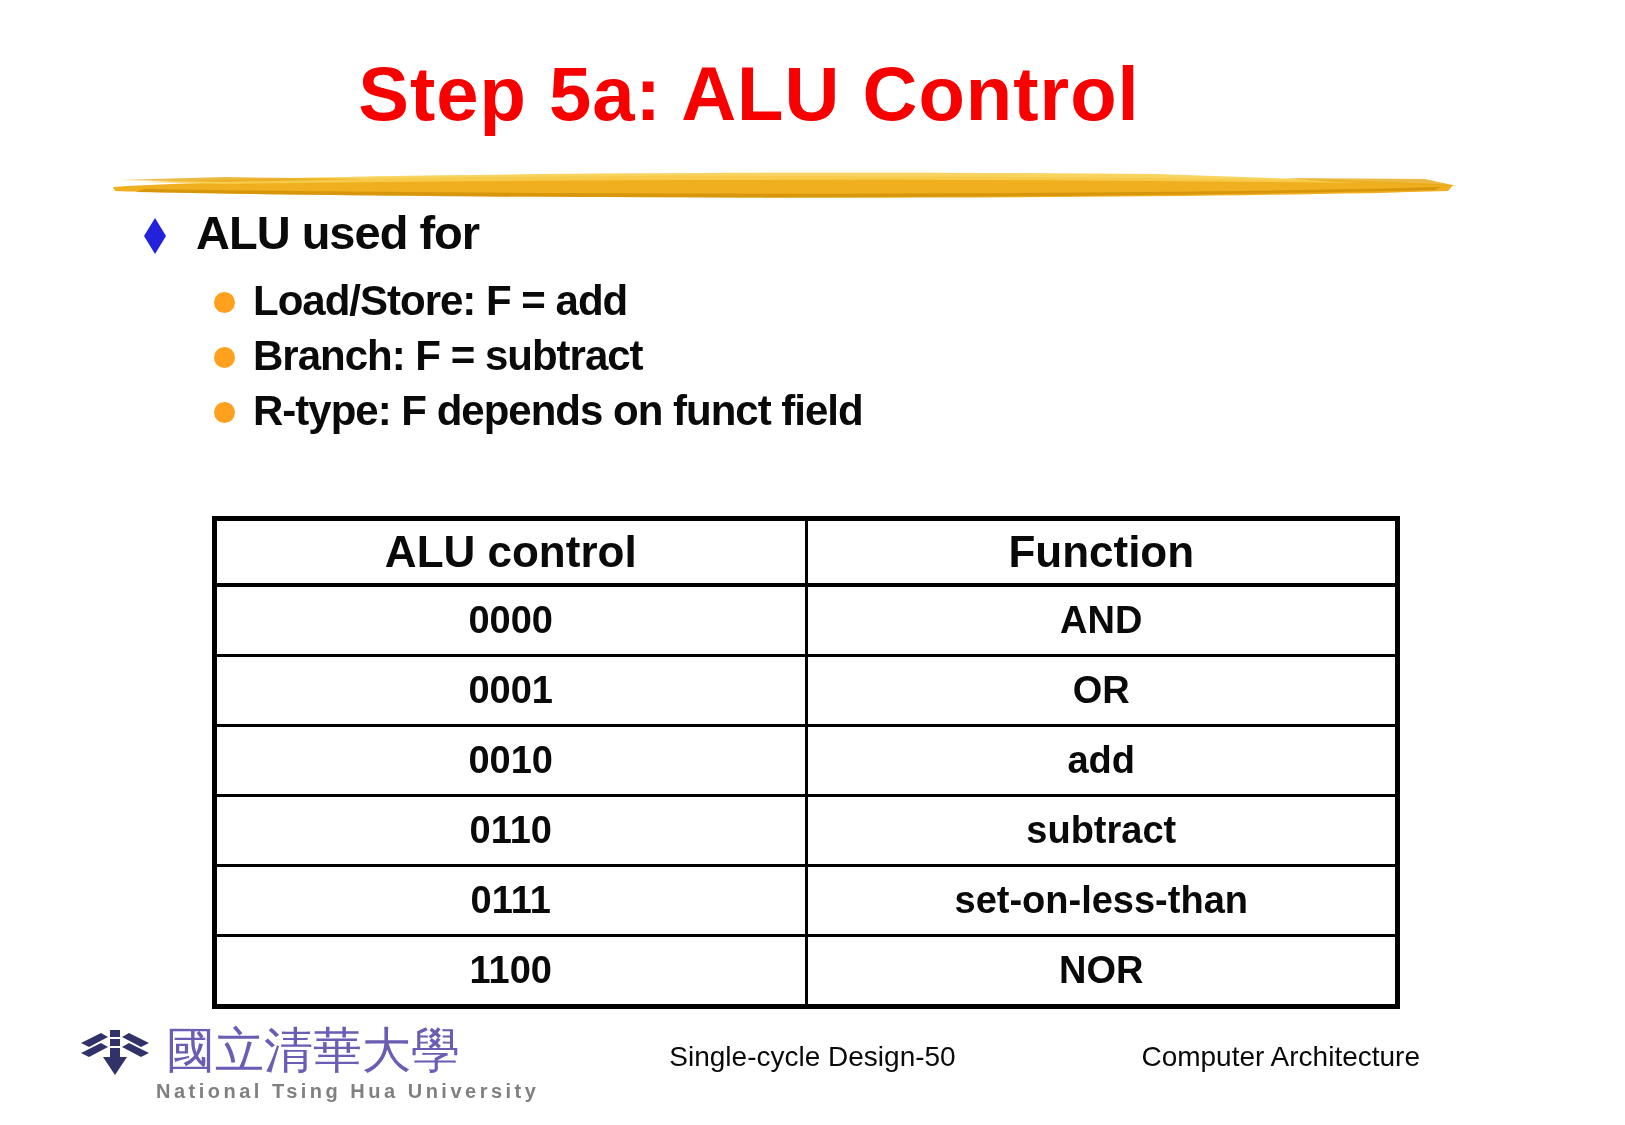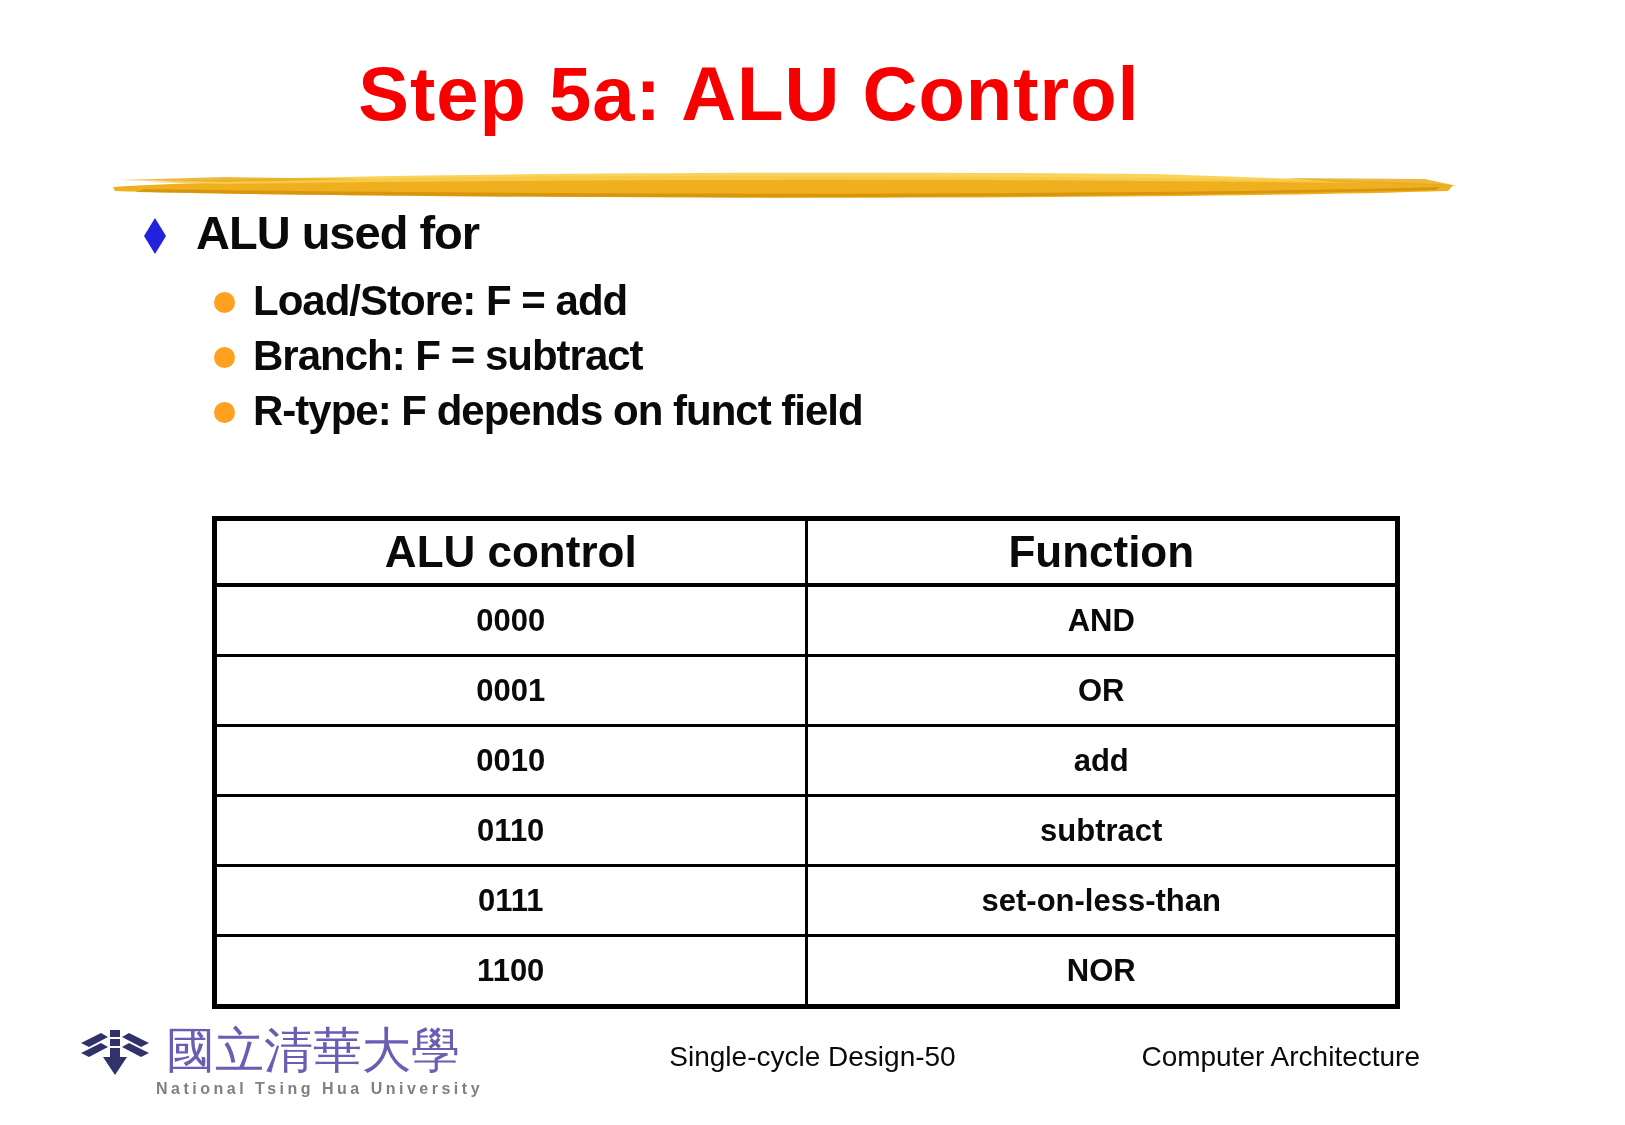--- a/index.html
+++ b/index.html
@@ -18,31 +18,31 @@
   .sub-text{position:absolute;left:253px;font-size:42px;font-weight:bold;letter-spacing:-1px;}
   .alu-table{
     position:absolute;left:212px;top:516px;width:1188px;height:476px;
     border-collapse:collapse;table-layout:fixed;
   }
   .alu-table th,.alu-table td{
     text-align:center;vertical-align:middle;font-weight:bold;
     padding:0;border:0 solid #000;
   }
   .alu-table th{font-size:44px;height:62px;border-bottom:4px solid #000;}
-  .alu-table td{font-size:31px;height:67px;border-bottom:3px solid #000;}
+  .alu-table td{font-size:38px;height:67px;border-bottom:3px solid #000;}
   .alu-table tr:last-child td{border-bottom:0;}
   .alu-table th+th,.alu-table td+td{border-left:3px solid #000;}
   .alu-table{border:5px solid #000;outline:0;}
   .emblem{position:absolute;left:80px;top:1028px;width:70px;height:48px;}
   .logo-cjk{
     position:absolute;left:166px;top:1024px;width:300px;font-size:49px;line-height:1.1;
     color:#6a5db4;font-family:"DejaVu Sans", sans-serif;white-space:nowrap;
   }
   .logo-en{
-    position:absolute;left:156px;top:1080px;font-size:16px;color:#808080;
+    position:absolute;left:156px;top:1080px;font-size:20px;color:#808080;
     letter-spacing:3.5px;font-weight:bold;white-space:nowrap;
   }
   .footer-center{
     position:absolute;left:0;top:1041px;width:1625px;text-align:center;font-size:28px;color:#0a0a0a;
   }
   .footer-right{
     position:absolute;right:78px;top:1041px;font-size:28px;color:#0a0a0a;text-align:right;
   }
 </style>
 </head>

